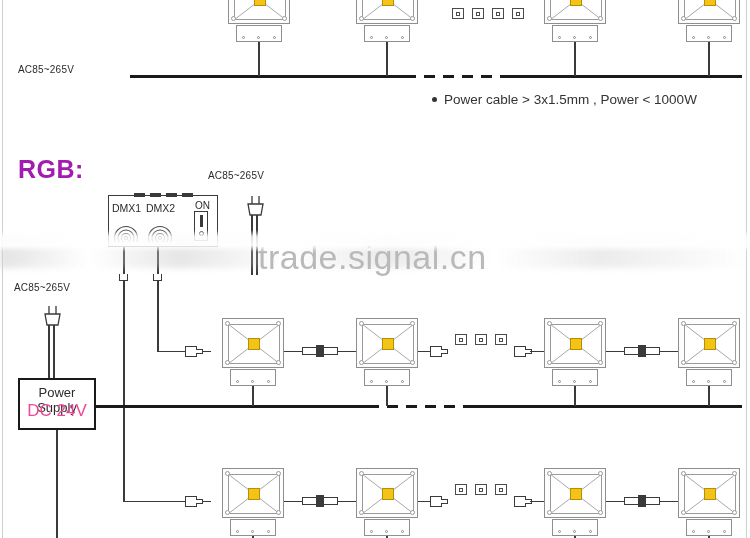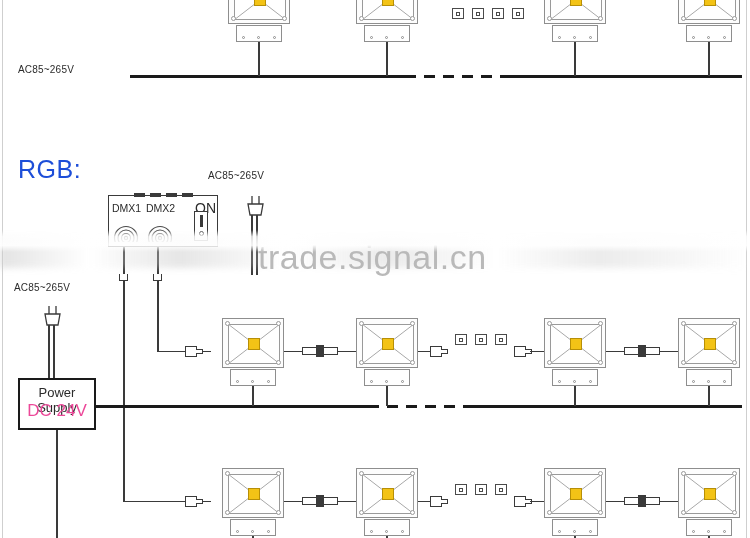--- a/index.html
+++ b/index.html
@@ -31,22 +31,22 @@
   .lbl {
     position: absolute;
     white-space: nowrap;
     font-size: 10px;
     letter-spacing: 0.2px;
     color: #2b2b2b;
   }
   .lbl-rgb {
     position: absolute;
     font-size: 25px;
-    font-weight: normal;
-    color: #1d4ed8;
+    font-weight: bold;
+    color: #a21caf;
     letter-spacing: 0.5px;
   }
   .note {
     position: absolute;
     white-space: nowrap;
     font-size: 13.5px;
     color: #333;
   }
   .note .bullet {
     display: inline-block;
@@ -253,21 +253,21 @@
   .sw-o {
     position: absolute;
     left: 4px; top: 19px;
     width: 5px; height: 5px;
     border: 1.1px solid #3a3a3a;
     border-radius: 50%;
     box-sizing: border-box;
   }
   .sw-on-lbl {
     position: absolute;
-    font-size: 14px;
+    font-size: 10px;
     color: #2b2b2b;
   }
   
   .acplug { position: absolute; width: 26px; height: 34px; }
   
   .psu {
     position: absolute;
     border: 2px solid #1a1a1a;
     background: #fff;
     box-sizing: border-box;
@@ -428,20 +428,23 @@
   </div>
   <div class="vwire" style="left:708px; top:42px; height:34px;"></div>
 
   <div class="cont" style="left:452px; top:8px;">
     <div class="cont-box"></div>
     <div class="cont-box"></div>
     <div class="cont-box"></div>
     <div class="cont-box"></div>
   </div>
 
+  <div class="note" style="left:432px; top:92px;">
+    <span class="bullet"></span><span>Power cable  &gt; 3x1.5mm ,   Power &lt; 1000W</span>
+  </div>
 
   <div class="lbl-rgb" style="left:18px; top:155px;">RGB:</div>
 
   <div class="lbl" style="left:208px; top:170px;">AC85~265V</div>
 
   <div class="ctrl" style="left:108px; top:195px; width:110px; height:52px;"></div>
   <div class="ctrl-tab" style="left:134px; top:193px; width:11px;"></div>
   <div class="ctrl-tab" style="left:150px; top:193px; width:11px;"></div>
   <div class="ctrl-tab" style="left:166px; top:193px; width:11px;"></div>
   <div class="ctrl-tab" style="left:182px; top:193px; width:11px;"></div>

